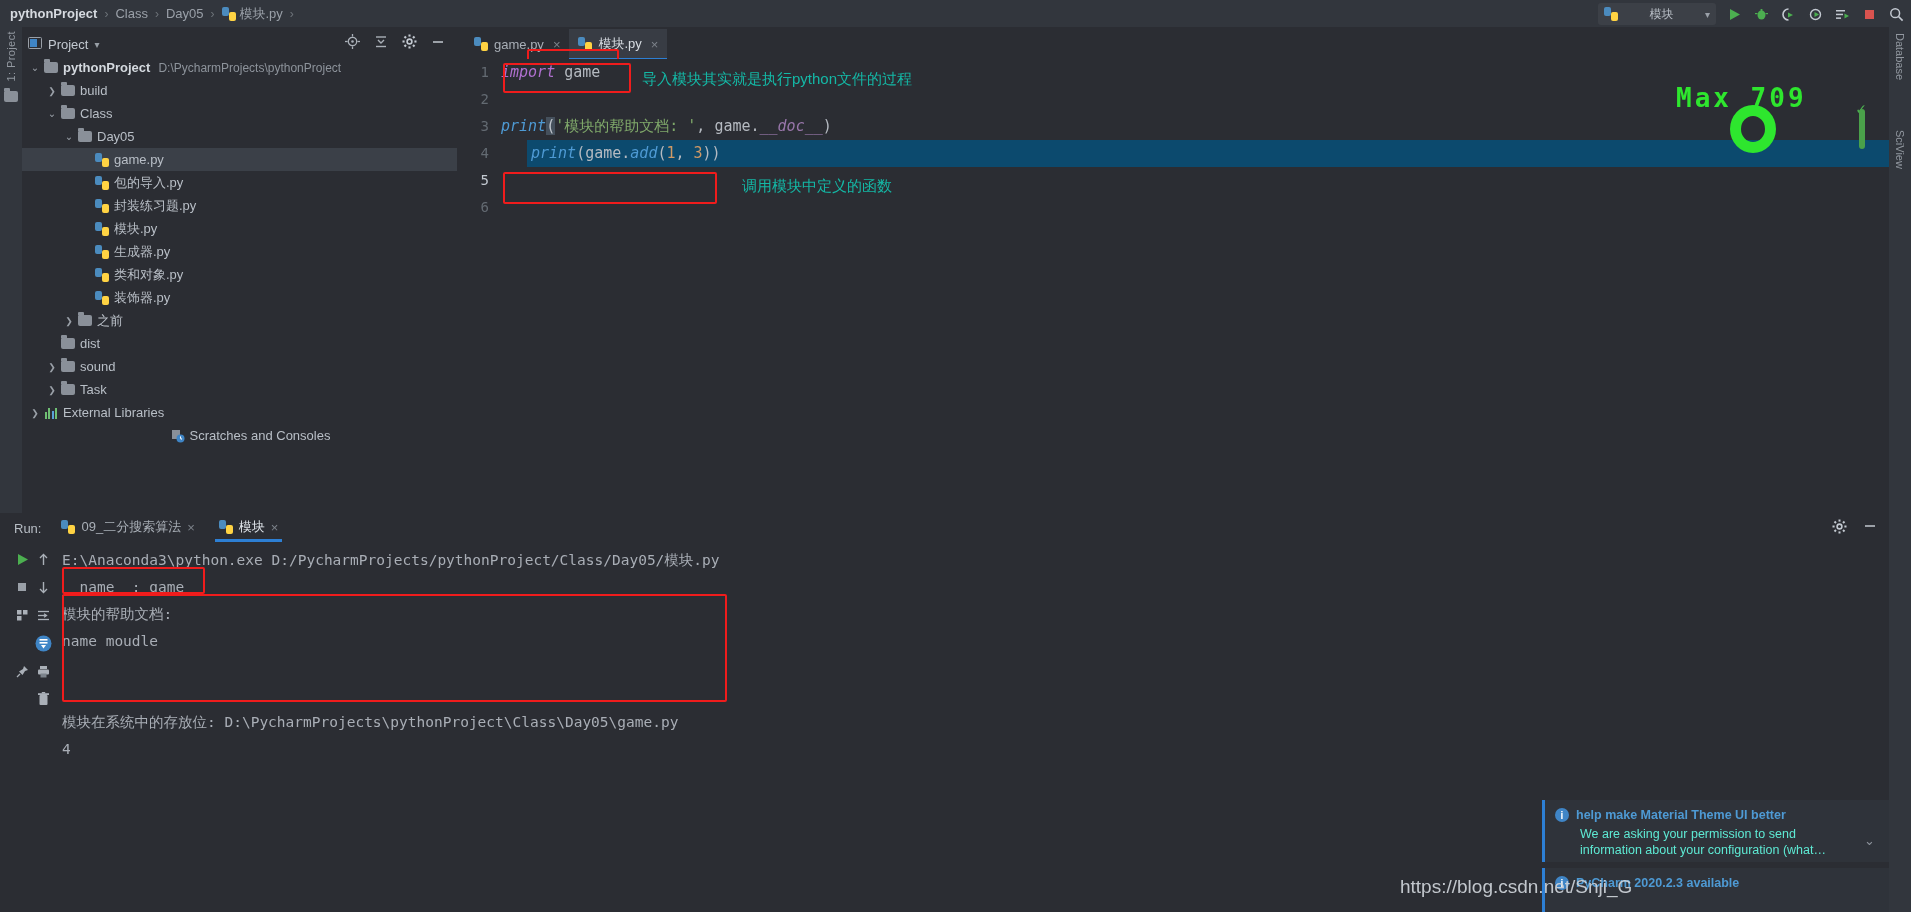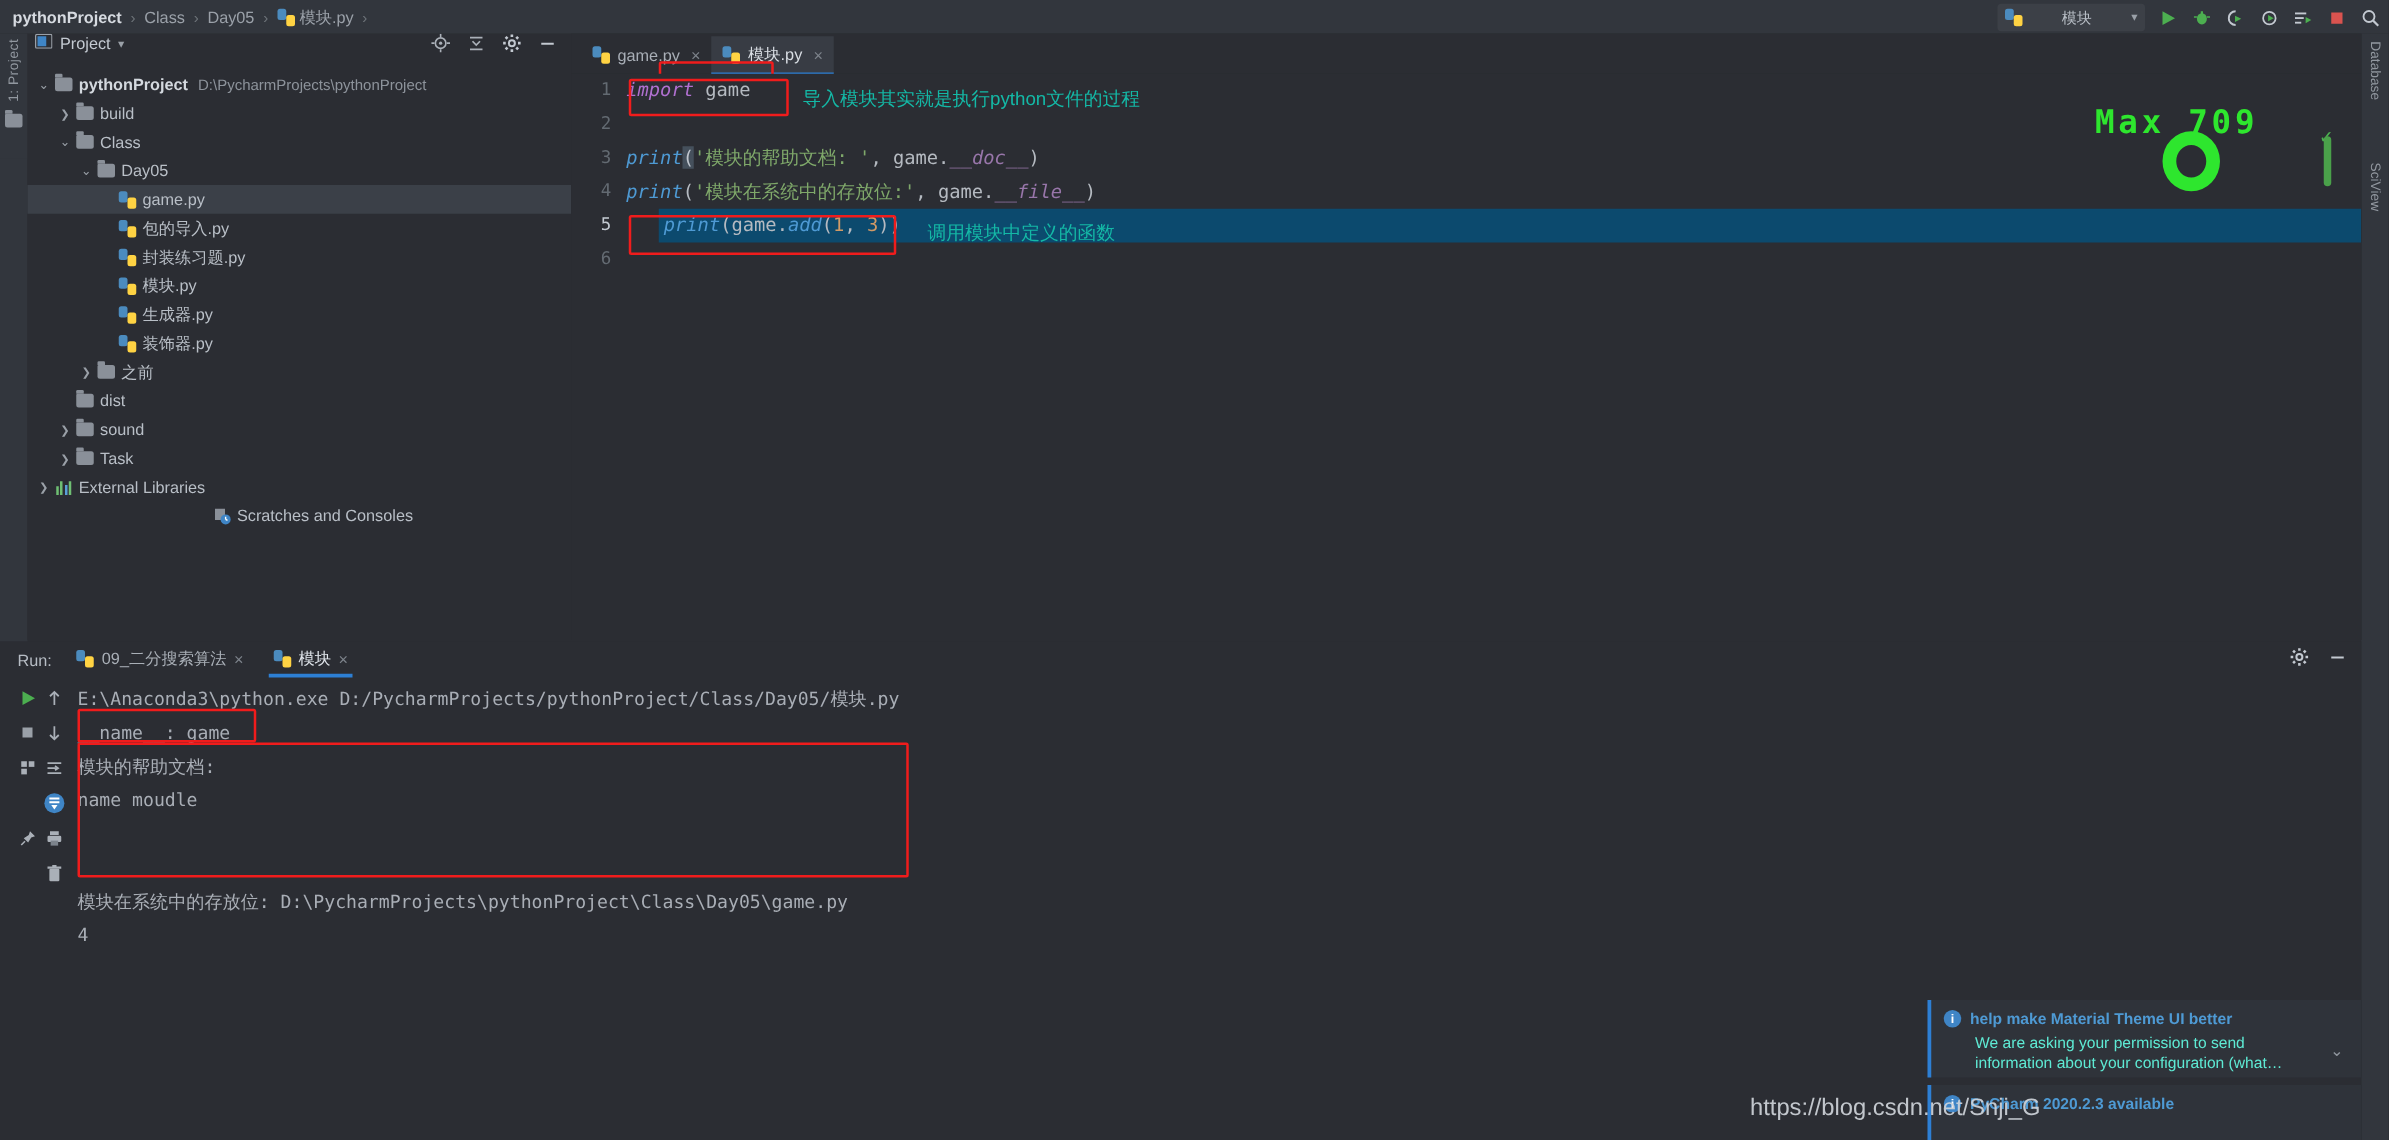--- a/index.html
+++ b/index.html
@@ -54,21 +54,21 @@
   .rstrip { position:absolute; right:0; top:27px; width:22px; height:885px; background:#32363d;
             display:flex; flex-direction:column; align-items:center; padding-top:6px; gap:8px; }
   .rstrip .vtext { writing-mode: vertical-rl; white-space:nowrap; font-size:11px; color:#9298a0;}
 
   
   .project-panel {
     position: absolute; left: 22px; top: 27px; width: 435px; height: 485px;
     background: #2b2d33;
   }
   .project-header {
-    height: 25px; display: flex; align-items: flex-start;
+    height: 25px; display: flex; align-items: flex-end;
     padding: 0 6px; font-size: 13px; color: #c3c9d1; gap: 6px;
   }
   .ph-title { display:flex; align-items:center; gap:6px; }
   .ph-spacer { flex: 1; }
   .ph-icons { display: flex; align-items: center; gap: 14px; padding-right: 6px; }
   .tree { padding-top: 4px; font-size: 13px; }
   .trow {
     height: 23px; display: flex; align-items: center;
     padding-left: 6px; white-space: nowrap; color: #b9bfc7;
   }
@@ -423,20 +423,30 @@
           <span class="tlabel">生成器.py</span>
         </div>
         <div class="trow" style="padding-left: 57px;">
           <span class="twist"></span>
           <span class="ticon">
             <span class="py-ico">
               <i class="b"></i>
               <i class="y"></i>
             </span>
           </span>
+          <span class="tlabel">类和对象.py</span>
+        </div>
+        <div class="trow" style="padding-left: 57px;">
+          <span class="twist"></span>
+          <span class="ticon">
+            <span class="py-ico">
+              <i class="b"></i>
+              <i class="y"></i>
+            </span>
+          </span>
           <span class="tlabel">装饰器.py</span>
         </div>
         <div class="trow" style="padding-left: 40px;">
           <span class="twist" style="font-size: 9px;">❯</span>
           <span class="ticon">
             <span class="folder"></span>
           </span>
           <span class="tlabel">之前</span>
         </div>
         <div class="trow" style="padding-left: 23px;">
@@ -514,21 +524,20 @@
           <div class="gl">2</div>
           <div class="gl">3</div>
           <div class="gl">4</div>
           <div class="gl cur">5</div>
           <div class="gl">6</div>
         </div>
       <div class="code-lines" id="code-root">
           <div class="cl"><span class="kw-i">import</span><span class="plain"> </span><span class="plain">game</span></div>
           <div class="cl">&nbsp;</div>
           <div class="cl"><span class="fn">print</span><span class="code-caret">(</span><span class="str">'模块的帮助文档: '</span><span class="punct">, </span><span class="plain">game.</span><span class="attr">__doc__</span><span class="punct">)</span></div>
-          <div class="cl"><span class="fn">print</span><span class="punct">(</span><span class="str">'模块在系统中的存放位:'</span><span class="punct">, </span><span class="plain">game.</span><span class="attr">__file__</span><span class="punct">)</span></div>
           <div class="cl cur"><span class="fn">print</span><span class="punct">(</span><span class="plain">game.</span><span class="fn">add</span><span class="punct">(</span><span class="num">1</span><span class="punct">, </span><span class="num">3</span><span class="punct">))</span></div>
           <div class="cl">&nbsp;</div>
         </div>
 
       <div class="hl-box" style="left:46px; top:4px; width:128px; height:30px;"></div>
       <div class="hl-box" style="left:46px; top:113px; width:214px; height:32px;"></div>
 
       <div class="note" style="left:185px; top:11px;">导入模块其实就是执行python文件的过程</div>
       <div class="note" style="left:285px; top:118px;">调用模块中定义的函数</div>
 

